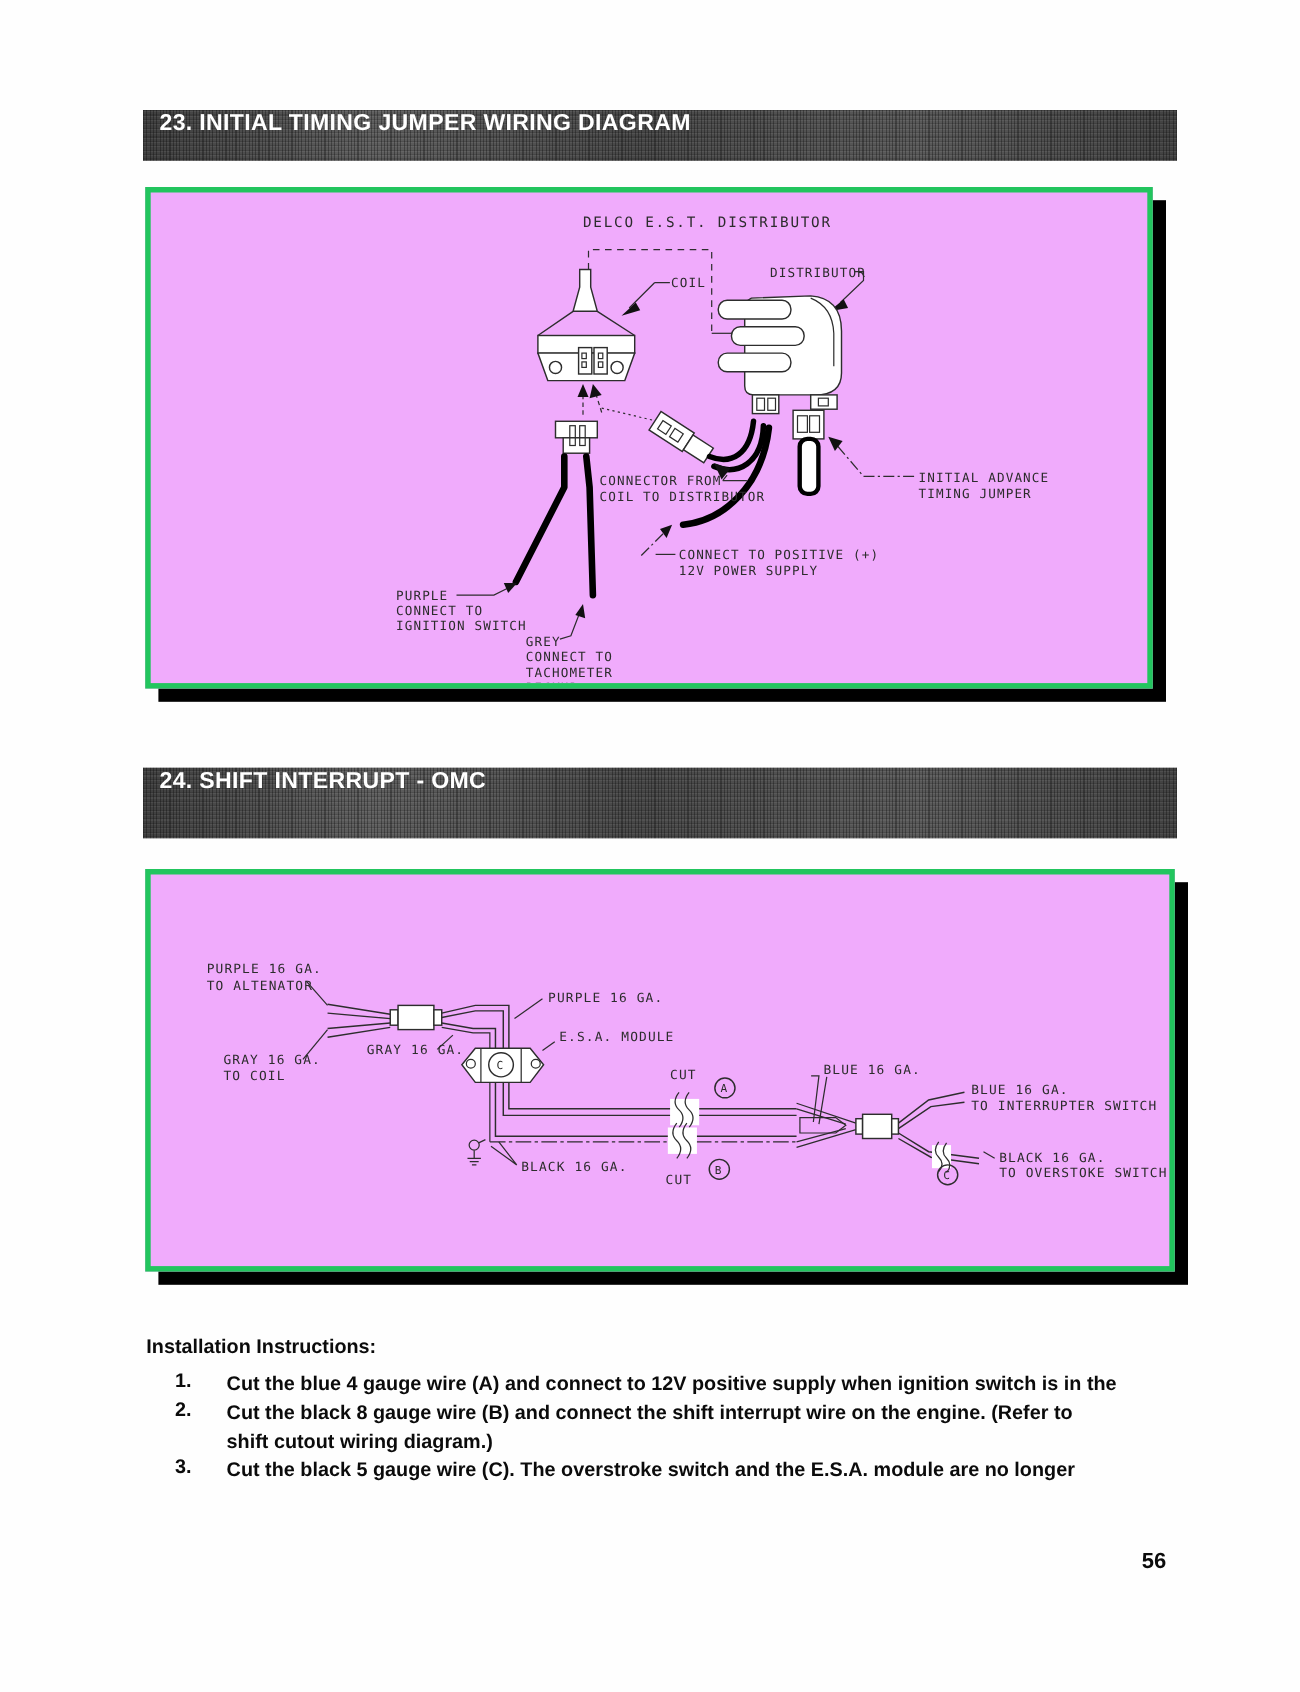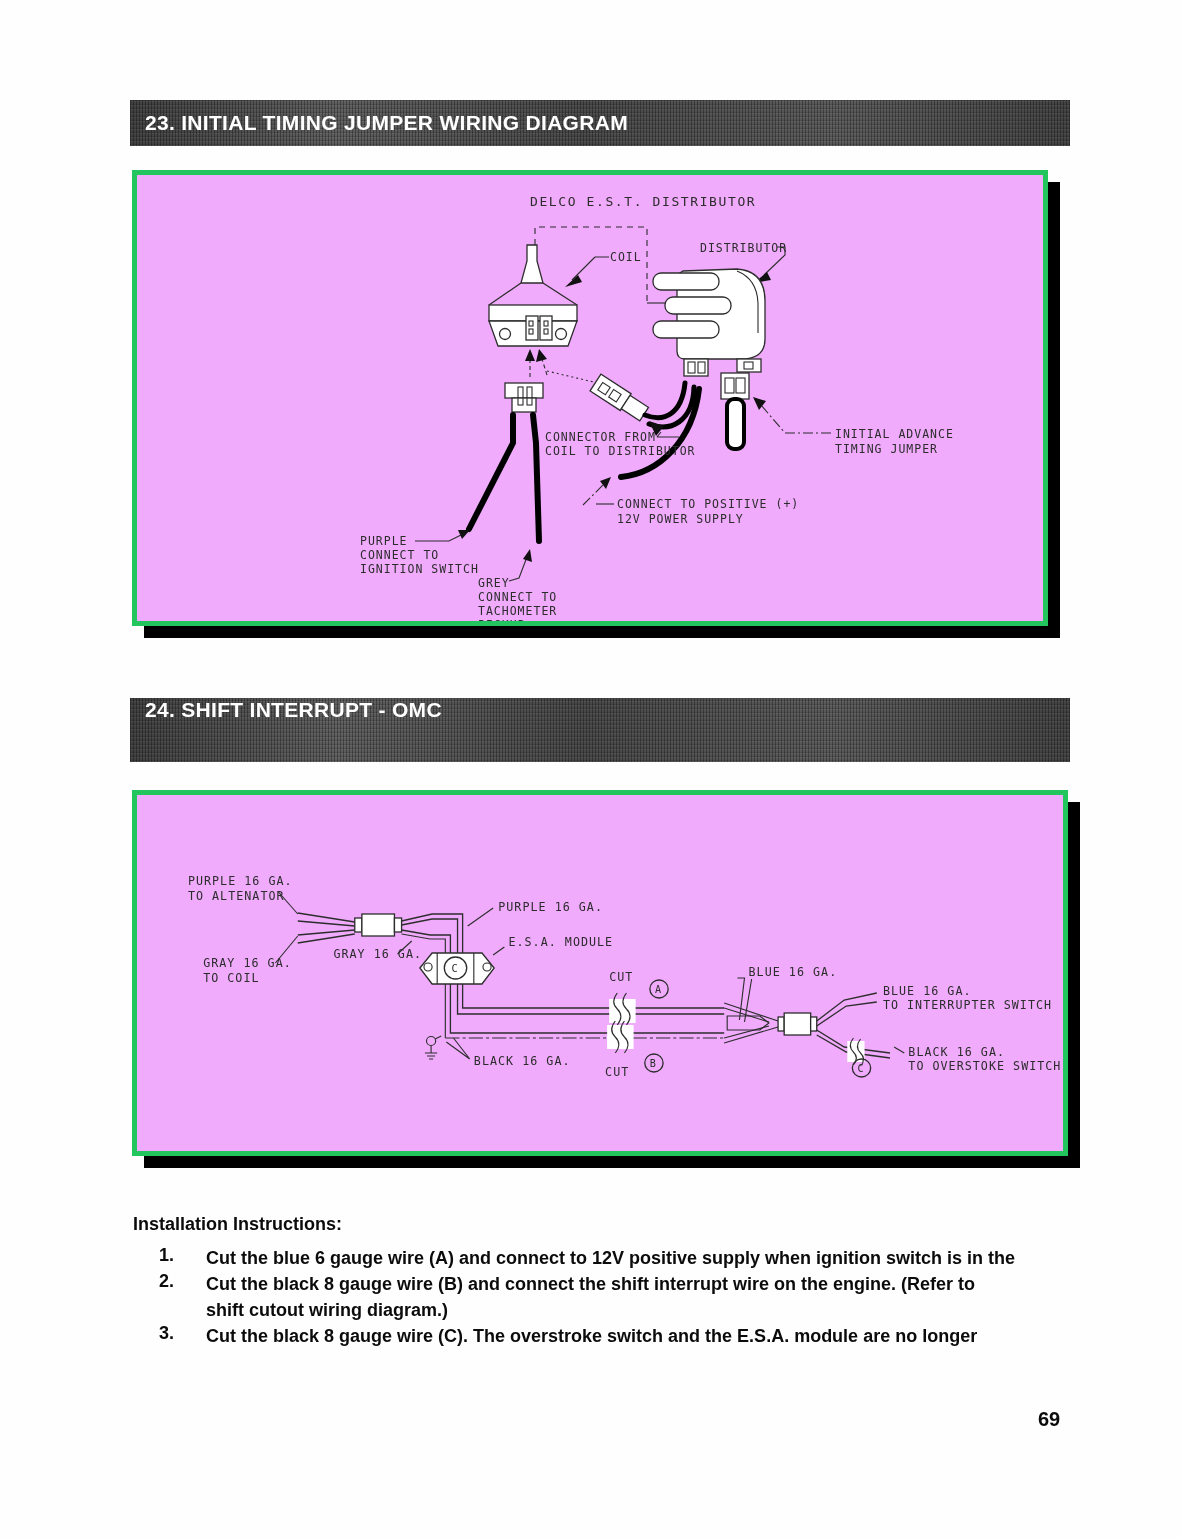--- a/index.html
+++ b/index.html
@@ -7,21 +7,21 @@
   .section-bar{
     position:absolute;left:130px;width:940px;box-sizing:border-box;
     background-color:#4e4e4e;
     background-image:
       repeating-linear-gradient(90deg, rgba(0,0,0,.30) 0 1px, transparent 1px 3px),
       repeating-linear-gradient(0deg, rgba(255,255,255,.06) 0 1px, rgba(0,0,0,.14) 1px 2px, transparent 2px 4px),
       linear-gradient(90deg,#3f3f3f,#5e5e5e 22%,#474747 48%,#5a5a5a 75%,#424242);
     color:#fff;font:bold 21px "Liberation Sans",sans-serif;letter-spacing:.3px;
     display:flex;padding-left:15px;
   }
-  #bar-23{top:100px;height:46px;align-items:center;}
+  #bar-23{top:100px;height:46px;align-items:flex-start;}
   #bar-24{top:698px;height:64px;align-items:flex-start;padding-bottom:19px;}
   .diagram-box{
     position:absolute;background:#f0abfc;border:5px solid #22c55e;
     box-shadow:12px 12px 0 0 #000;
   }
   #box-23{left:132px;top:170px;width:906px;height:446px;}
   #box-24{left:132px;top:790px;width:910px;height:356px;padding-left:16px;}
   .diagram-box svg{position:absolute;left:0;top:0;width:100%;height:100%;}
   .cad{font-family:"DejaVu Sans Mono",monospace;font-size:11.5px;letter-spacing:1px;fill:#2c2c2c;}
   .cad-title{font-family:"DejaVu Sans Mono",monospace;font-size:13px;letter-spacing:1.6px;fill:#2c2c2c;}
@@ -245,31 +245,31 @@
   <text class="cad" x="758" y="275">TO OVERSTOKE SWITCH</text>
   <path class="thin2" d="M744,252 L754,258"></path>
 </svg>
 </div>
 
 <div class="instructions">
   <p class="inst-heading">Installation Instructions:</p>
   <div class="inst-item">
     <div class="inst-num">1.</div>
     <div class="inst-lines">
-      <div class="inst-line">Cut the blue 6 gauge wire (A) and connect to 12V positive supply when ignition switch is in the</div>
+      <div class="inst-line">Cut the blue 4 gauge wire (A) and connect to 12V positive supply when ignition switch is in the</div>
     </div>
   </div>
   <div class="inst-item">
     <div class="inst-num">2.</div>
     <div class="inst-lines">
       <div class="inst-line">Cut the black 8 gauge wire (B)  and connect the shift interrupt wire on the engine.  (Refer to</div>
       <div class="inst-line">shift cutout wiring diagram.)</div>
     </div>
   </div>
   <div class="inst-item">
     <div class="inst-num">3.</div>
     <div class="inst-lines">
-      <div class="inst-line">Cut the black 8 gauge wire (C).  The overstroke switch and the E.S.A. module are no longer</div>
+      <div class="inst-line">Cut the black 5 gauge wire (C).  The overstroke switch and the E.S.A. module are no longer</div>
     </div>
   </div>
 </div>
 
-<div class="page-number">69</div>
+<div class="page-number">56</div>
 
 </body></html>

